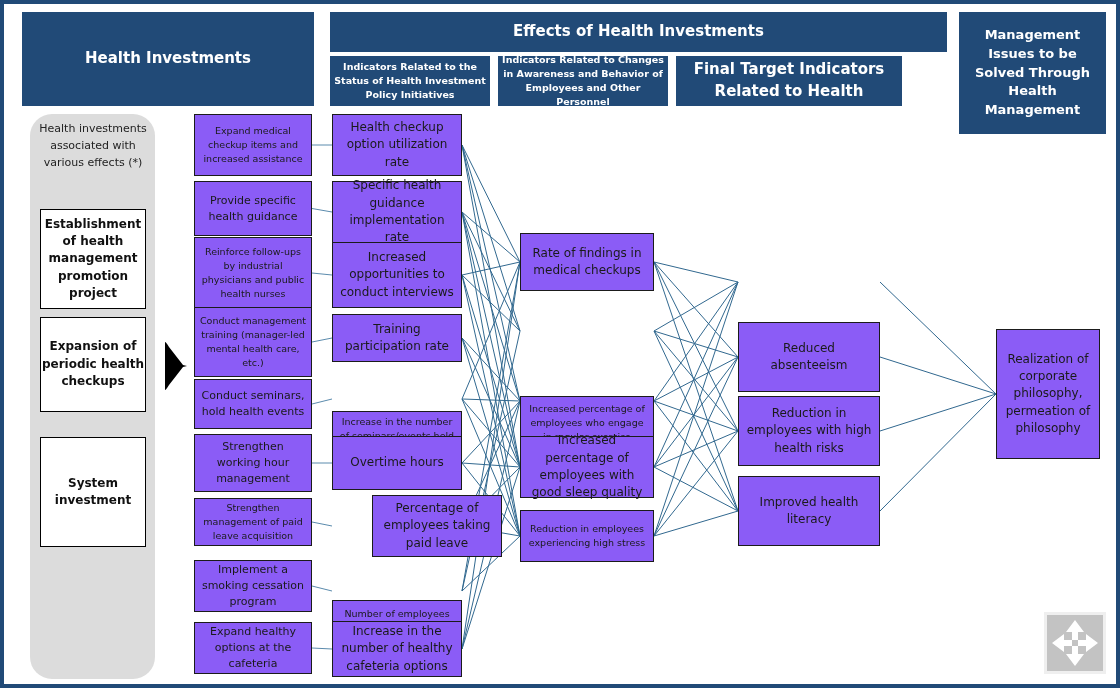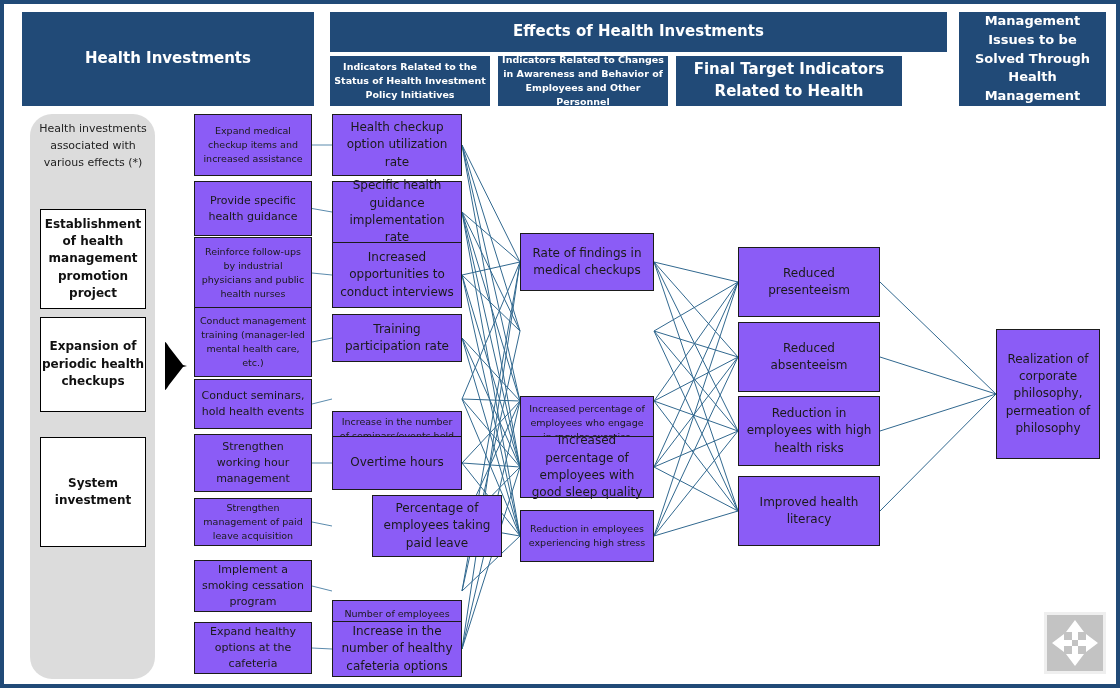--- a/index.html
+++ b/index.html
@@ -24,21 +24,21 @@
     display:flex;align-items:center;justify-content:center;
     text-align:center;
     box-sizing:border-box;
     line-height:1.45;
   }
   #hdr-health-investments{left:18px;top:8px;width:292px;height:94px;font-size:15px;}
   #hdr-effects{left:326px;top:8px;width:617px;height:40px;font-size:15px;}
   #hdr-ind-status{left:326px;top:52px;width:160px;height:50px;font-size:9.5px;padding:0 4px;}
   #hdr-ind-changes{left:494px;top:52px;width:170px;height:50px;font-size:9.5px;padding:0 3px;}
   #hdr-final-target{left:672px;top:52px;width:226px;height:50px;font-size:15px;padding:0 6px;}
-  #hdr-mgmt-issues{left:955px;top:8px;width:147px;height:94px;font-size:13px;padding:0 4px;}
+  #hdr-mgmt-issues{left:955px;top:8px;width:147px;height:122px;font-size:13px;padding:0 4px;}
 
   
   #grey-panel{
     position:absolute;left:26px;top:110px;width:125px;height:565px;
     background:#dcdcdc;border-radius:22px;
   }
   #grey-caption{
     position:absolute;left:30px;top:116px;width:118px;
     text-align:center;font-size:11px;color:#222;line-height:1.55;
   }
@@ -203,21 +203,20 @@
   <div class="node col-b" id="b5" style="top: 432px; height: 54px;">Overtime hours</div>
   <div class="node col-b" id="b6" style="top: 491px; height: 62px; margin-left: 40px;">Percentage of employees taking paid leave</div>
   <div class="node col-b sm" id="b7" style="top: 559px; height: 56px;">Number of employees using smoking cessation programs</div>
   <div class="node col-b" id="b8" style="top: 617px; height: 56px;">Increase in the number of healthy cafeteria options</div>
 
   <div class="node col-c" id="c0" style="top: 229px; height: 58px;">Rate of findings in medical checkups</div>
   <div class="node col-c sm" id="c2" style="top: 392px; height: 54px;">Increased percentage of employees who engage in regular exercise</div>
   <div class="node col-c" id="c3" style="top: 432px; height: 62px;">Increased percentage of employees with good sleep quality</div>
   <div class="node col-c sm" id="c4" style="top: 506px; height: 52px;">Reduction in employees experiencing high stress</div>
 
-  <div class="node col-d" id="d0" style="top: 243px; height: 70px;">Reduced presenteeism</div>
   <div class="node col-d" id="d1" style="top: 318px; height: 70px;">Reduced absenteeism</div>
   <div class="node col-d" id="d2" style="top: 392px; height: 70px;">Reduction in employees with high health risks</div>
   <div class="node col-d" id="d3" style="top: 472px; height: 70px;">Improved health literacy</div>
 
   <div class="node col-e" id="e0" style="top: 325px; height: 130px;">Realization of corporate philosophy, permeation of philosophy</div>
 
   <div id="pan-control">
     <svg viewBox="0 0 56 56" width="100%" height="100%">
       <g fill="#ffffff">
         <path d="M28 5 L37 17 L31 17 L31 25 L25 25 L25 17 L19 17 Z"></path>

